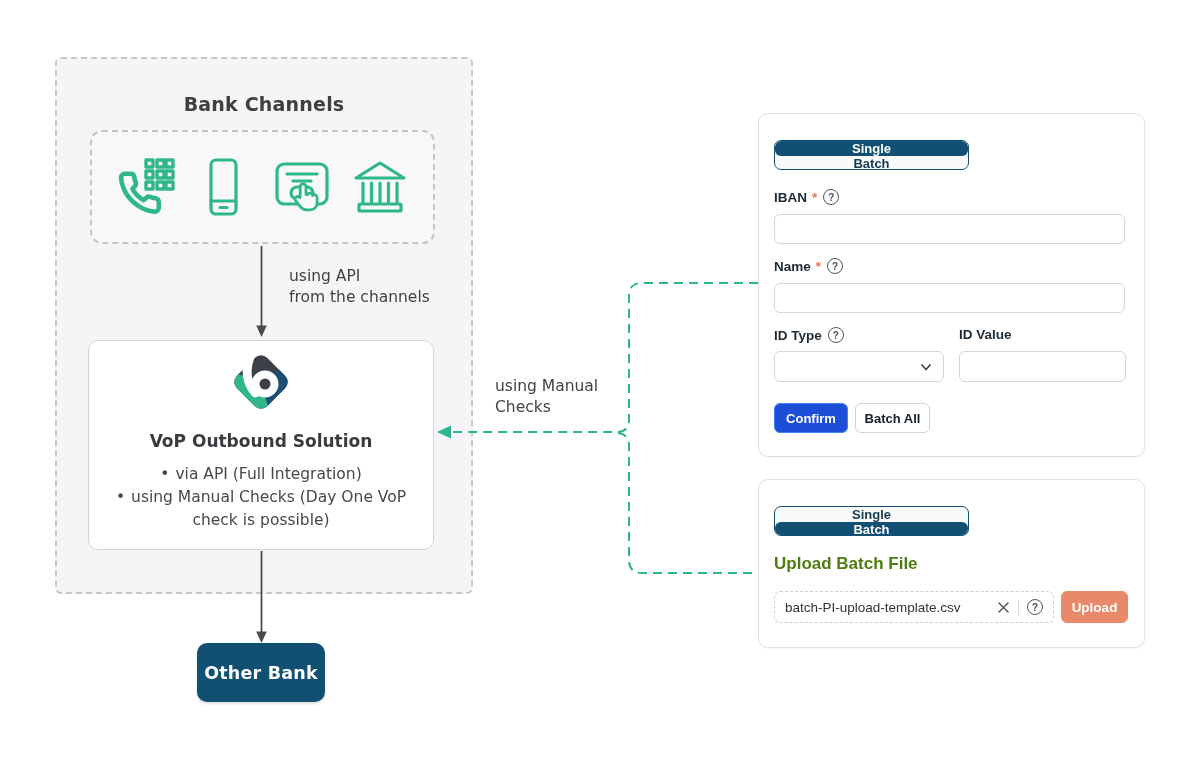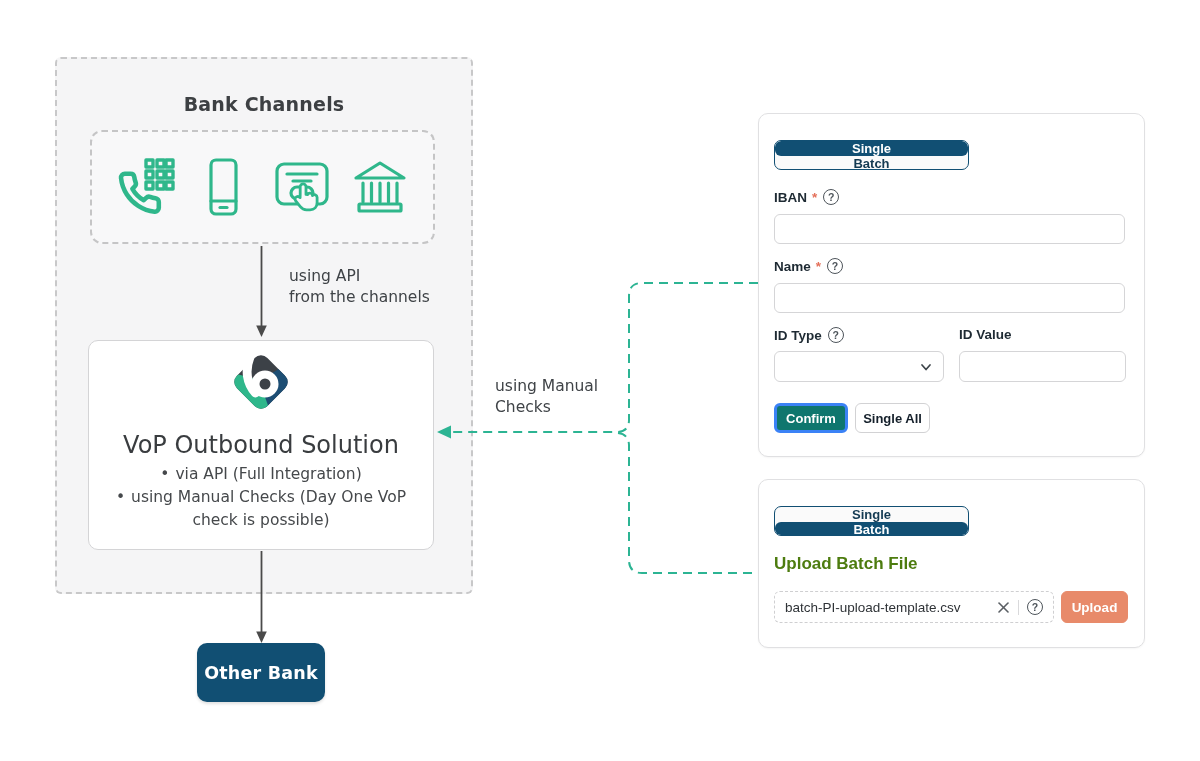--- a/index.html
+++ b/index.html
@@ -26,21 +26,21 @@
   .api-label{
     position:absolute; left:277px; top:266px; font-size:15.5px; line-height:21px; color:#3f4347;margin-left:12px;
   }
   .vop-box{
     position:absolute; left:88px; top:340px; width:346px; height:210px;
     background:#ffffff; border:1px solid #d4d4d6; border-radius:10px;
   }
   .vop-logo{ position:absolute; left:229px; top:350px; width:64px; height:64px; }
   .vop-title{
     position:absolute; left:88px; top:431px; width:346px; text-align:center;
-    font-size:24px; font-weight:400; color:#393c3f;
+    font-size:17px; font-weight:700; color:#393c3f;
   }
   .vop-bullets{
     position:absolute; left:96px; top:463px; width:330px; text-align:center;
     font-size:15.5px; line-height:23px; color:#45484b;
   }
   .bdot{ margin-right:6px; }
   .manual-label{
     position:absolute; left:495px; top:376px; font-size:15.5px; line-height:21px; color:#3f4347;
   }
   .other-bank{
@@ -81,21 +81,21 @@
     position:absolute; border:1px solid #d5d5d7; border-radius:6px; background:#fff;
     font-size:13.5px; color:#2f3337; padding:0 9px; outline:none;
     font-family:"Liberation Sans",sans-serif;
   }
   .tselect{ display:flex; align-items:center; justify-content:flex-end; padding-right:10px; cursor:pointer; }
   .btn{
     position:absolute; display:flex; align-items:center; justify-content:center;
     font-size:13px; font-weight:700; border-radius:6px; cursor:pointer;
     font-family:"Liberation Sans",sans-serif;
   }
-  .btn-primary{ background:#0f766e; color:#fff; border:3px solid #3b82f6; }
+  .btn-primary{ background:#1d4ed8; color:#fff; border:1px solid #3b82f6; }
   .btn-secondary{ background:#fff; color:#15202b; border:1px solid #d2d2d4; }
   .btn-upload{ background:#e88a6a; color:#fff; border:1px solid #e88a6a; font-size:13.5px; }
   .upload-heading{
     position:absolute; left:15px; top:74px; font-size:17px; font-weight:700; color:#4d7c0f;
   }
   .filebox{
     position:absolute; left:15px; top:111px; width:280px; height:32px;
     border:1.5px dashed #cfcfd1; border-radius:6px; background:#fff;
     display:flex; align-items:center; padding:0 10px; gap:8px;
   }
@@ -240,21 +240,21 @@
         <polyline points="3,5 7,9.5 11,5"></polyline>
       </svg>
     </div>
 
     <div class="field-label" style="left:200px; top:213px;">
       <span>ID Value</span>
     </div>
     <input class="tinput" style="left: 200px; top: 237px; width: 167px; height: 31px;" value="">
 
     <div class="btn btn-primary" style="left:15px; top:289px; width:74px; height:30px;">Confirm</div>
-    <div class="btn btn-secondary" style="left:96px; top:289px; width:75px; height:30px;">Single All</div>
+    <div class="btn btn-secondary" style="left:96px; top:289px; width:75px; height:30px;">Batch All</div>
   </div>
 
   <div class="panel panel-bottom">
     <div class="toggle">
       <div class="seg">Single</div>
       <div class="seg active">Batch</div>
     </div>
 
     <div class="upload-heading">Upload Batch File</div>
 

